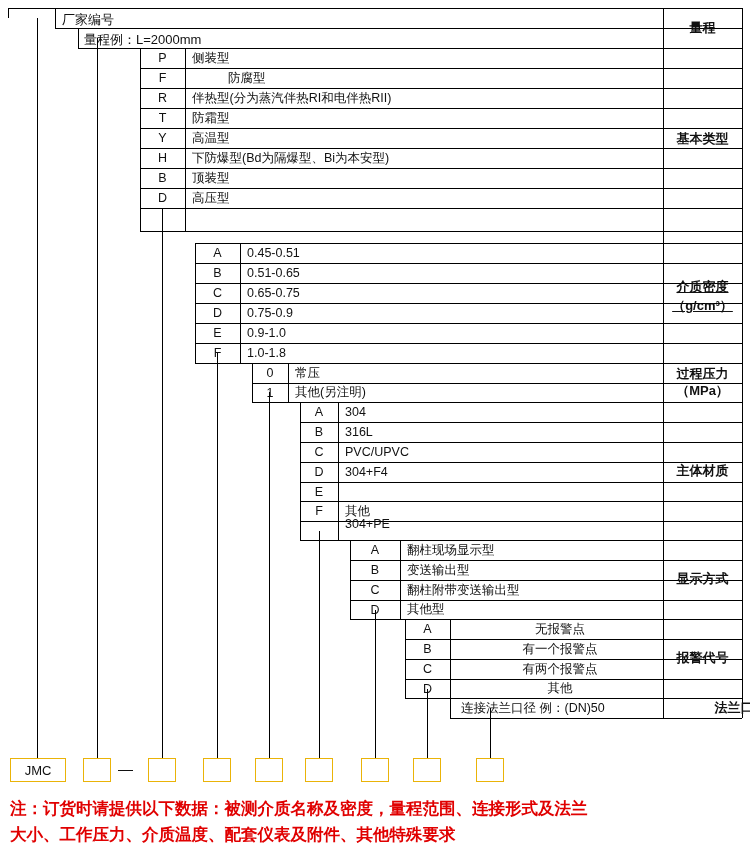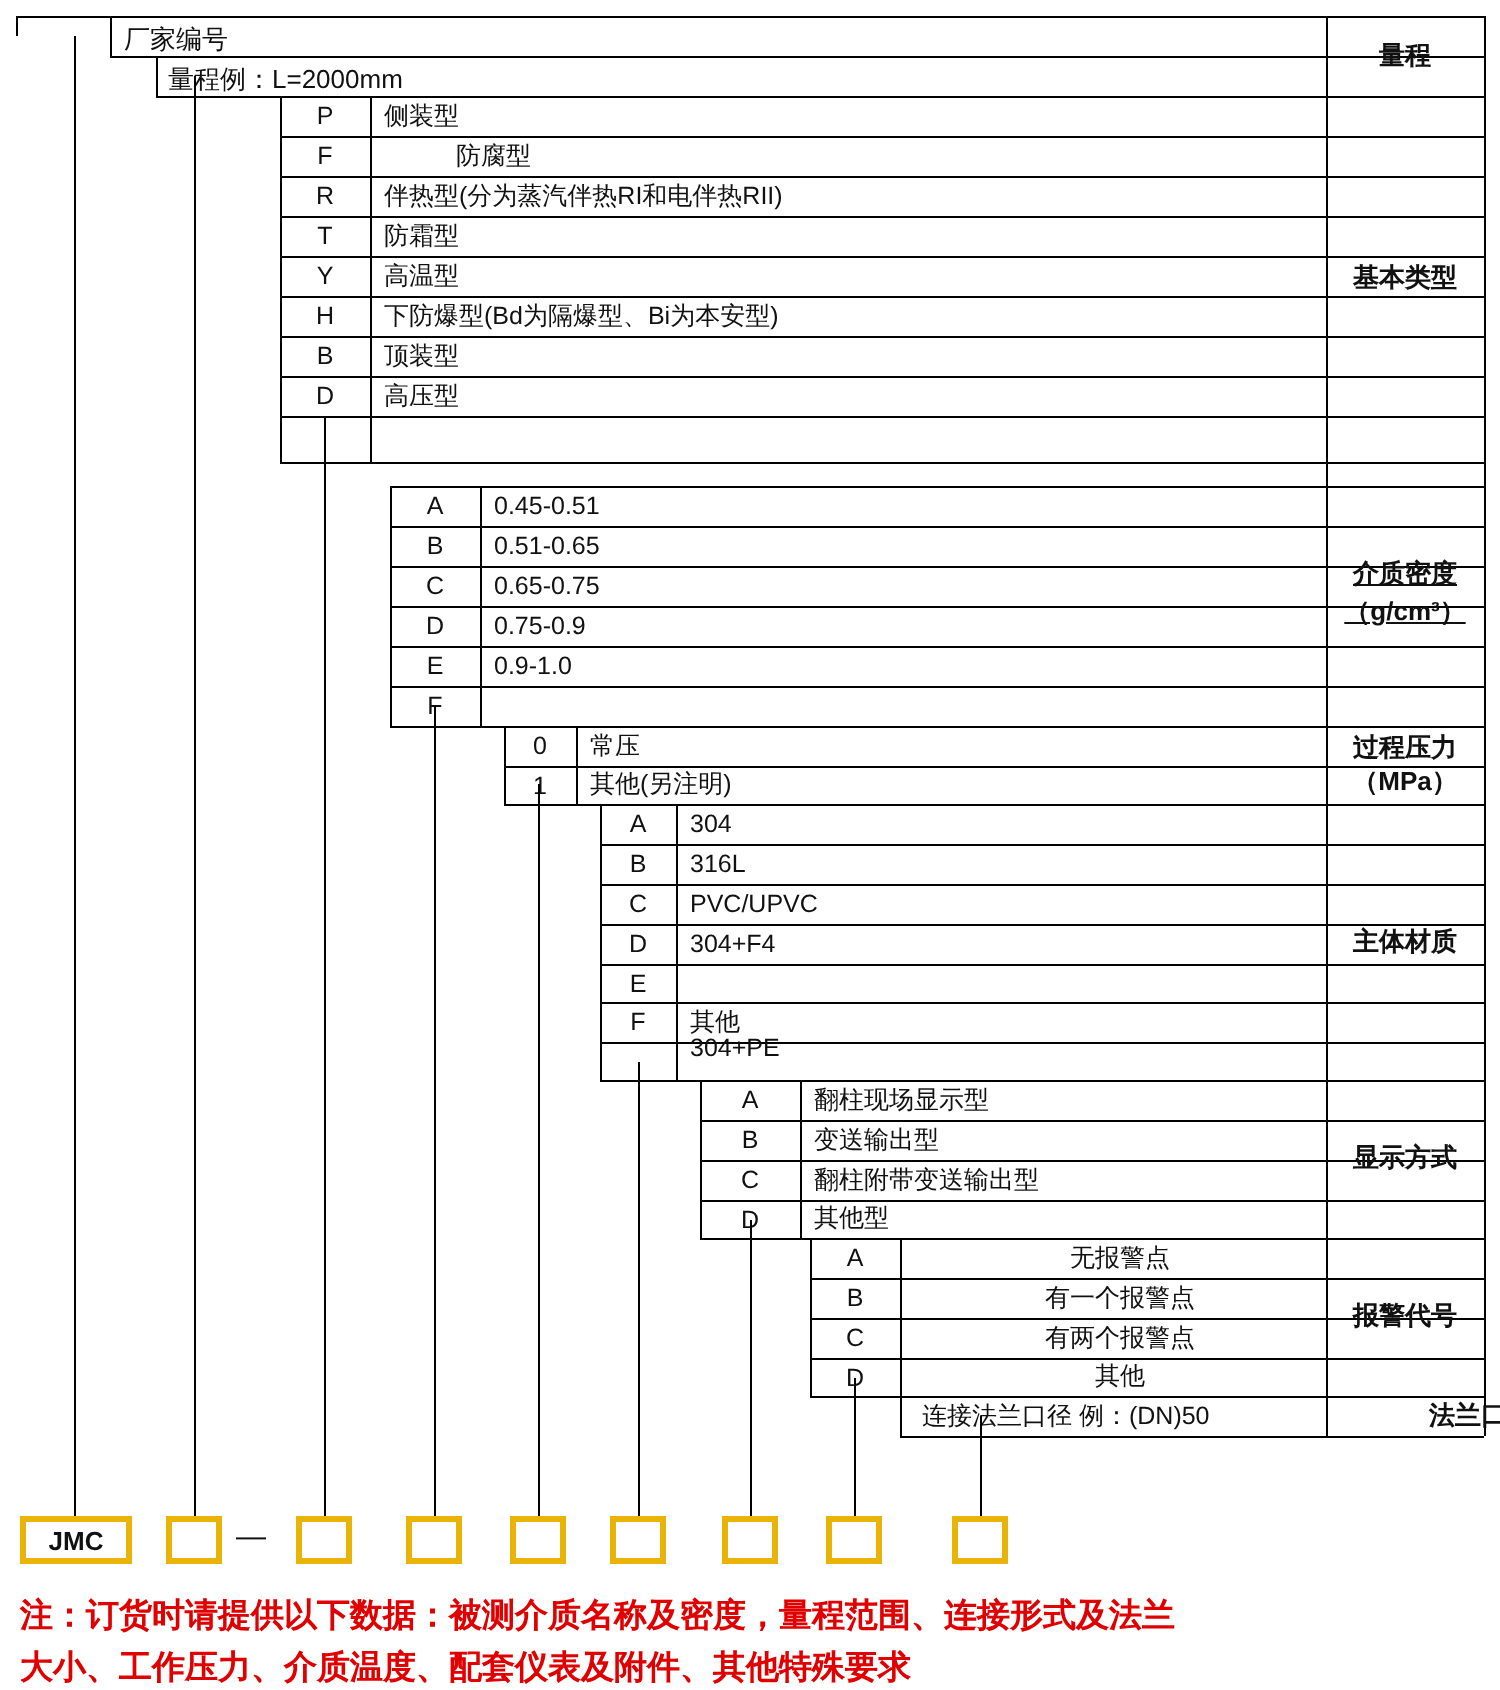--- a/index.html
+++ b/index.html
@@ -19,22 +19,22 @@
   .desc{justify-content:flex-start;padding-left:6px;font-size:12.5px;}
   .rowline{position:absolute;background:#000;height:1px;}
   .vline{position:absolute;background:#000;width:1px;}
 
   
   .grp{position:absolute;display:flex;flex-direction:column;align-items:center;justify-content:center;
        font-weight:bold;font-size:13px;text-align:center;line-height:1.45;}
   .grp span{display:block;}
 
   
-  .bbox{position:absolute;border:3px solid #eab308;box-sizing:border-box;
-        display:flex;align-items:center;justify-content:center;font-size:13px;font-weight:bold;}
+  .bbox{position:absolute;border:1px solid #eab308;box-sizing:border-box;
+        display:flex;align-items:center;justify-content:center;font-size:13px;}
   .dash{position:absolute;font-size:15px;}
 
   
   .note{position:absolute;color:#e00000;font-weight:bold;font-size:16.5px;line-height:1.6;}
 
   .topname{position:absolute;font-size:13px;}
 </style>
 </head>
 <body>
 
@@ -143,20 +143,21 @@
   <div class="cell desc" style="left:241px;top:243px;width:422px;height:20px;">0.45-0.51</div>
   <div class="cell code" style="left:195px;top:263px;width:45px;height:20px;">B</div>
   <div class="cell desc" style="left:241px;top:263px;width:422px;height:20px;">0.51-0.65</div>
   <div class="cell code" style="left:195px;top:283px;width:45px;height:20px;">C</div>
   <div class="cell desc" style="left:241px;top:283px;width:422px;height:20px;">0.65-0.75</div>
   <div class="cell code" style="left:195px;top:303px;width:45px;height:20px;">D</div>
   <div class="cell desc" style="left:241px;top:303px;width:422px;height:20px;">0.75-0.9</div>
   <div class="cell code" style="left:195px;top:323px;width:45px;height:20px;">E</div>
   <div class="cell desc" style="left:241px;top:323px;width:422px;height:20px;">0.9-1.0</div>
   <div class="cell code" style="left:195px;top:343px;width:45px;height:20px;">F</div>
+  <div class="cell desc" style="left:241px;top:343px;width:422px;height:20px;">1.0-1.8</div>
 
   <div class="cell code" style="left:252px;top:363px;width:36px;height:20px;">0</div>
   <div class="cell desc" style="left:289px;top:363px;width:374px;height:20px;">常压</div>
   <div class="cell code" style="left:252px;top:383px;width:36px;height:19px;">1</div>
   <div class="cell desc" style="left:289px;top:383px;width:374px;height:19px;">其他(另注明)</div>
 
   <div class="cell code" style="left:300px;top:402px;width:38px;height:20px;">A</div>
   <div class="cell desc" style="left:339px;top:402px;width:324px;height:20px;">304</div>
   <div class="cell code" style="left:300px;top:422px;width:38px;height:20px;">B</div>
   <div class="cell desc" style="left:339px;top:422px;width:324px;height:20px;">316L</div>

